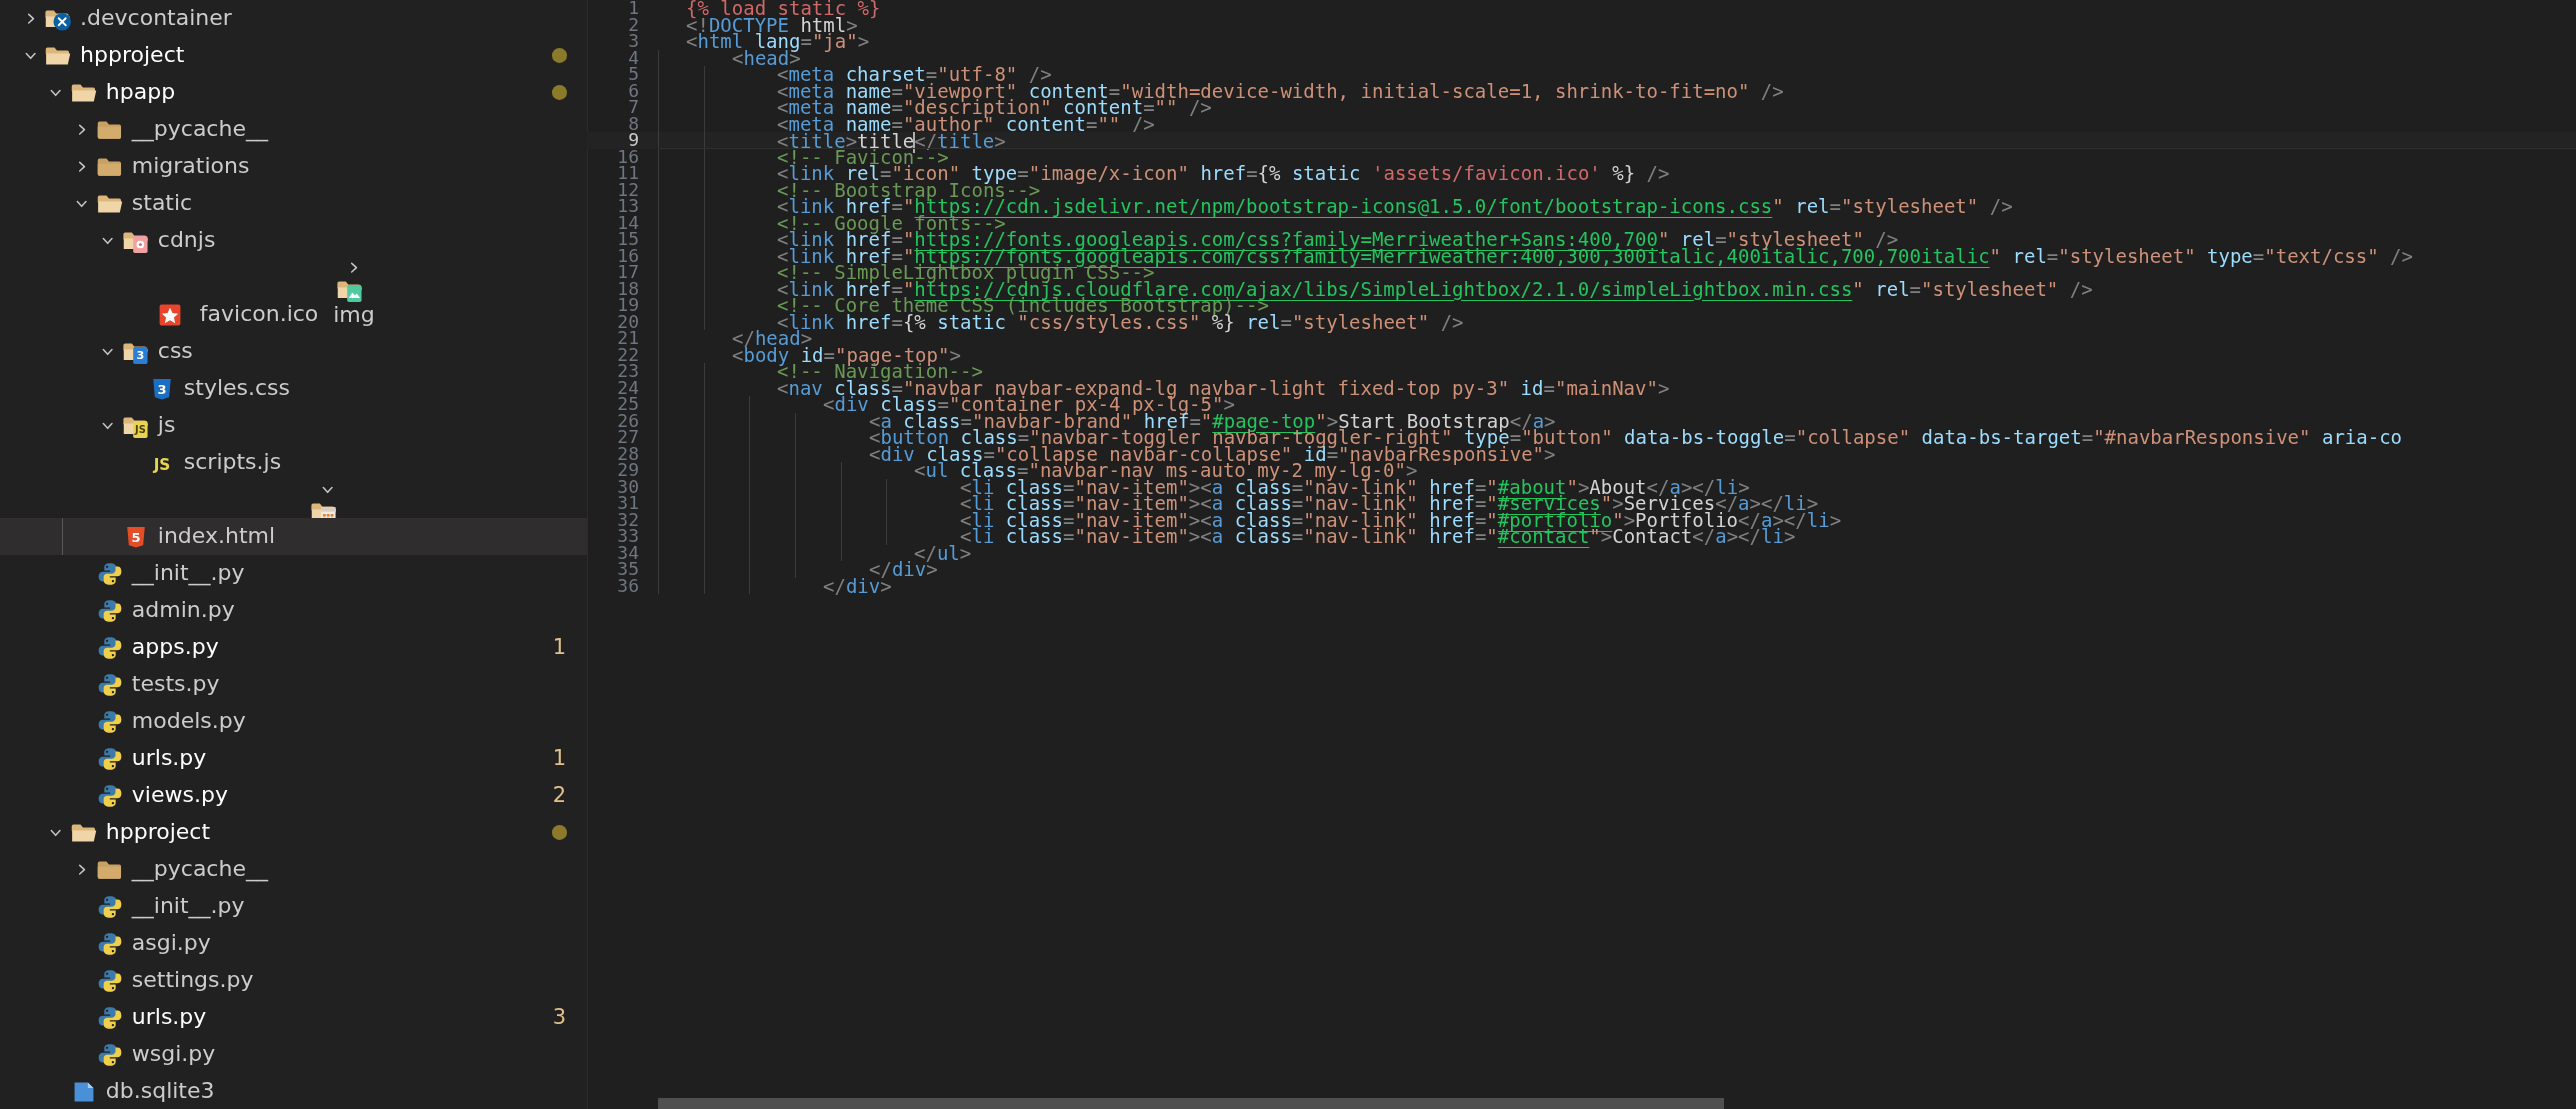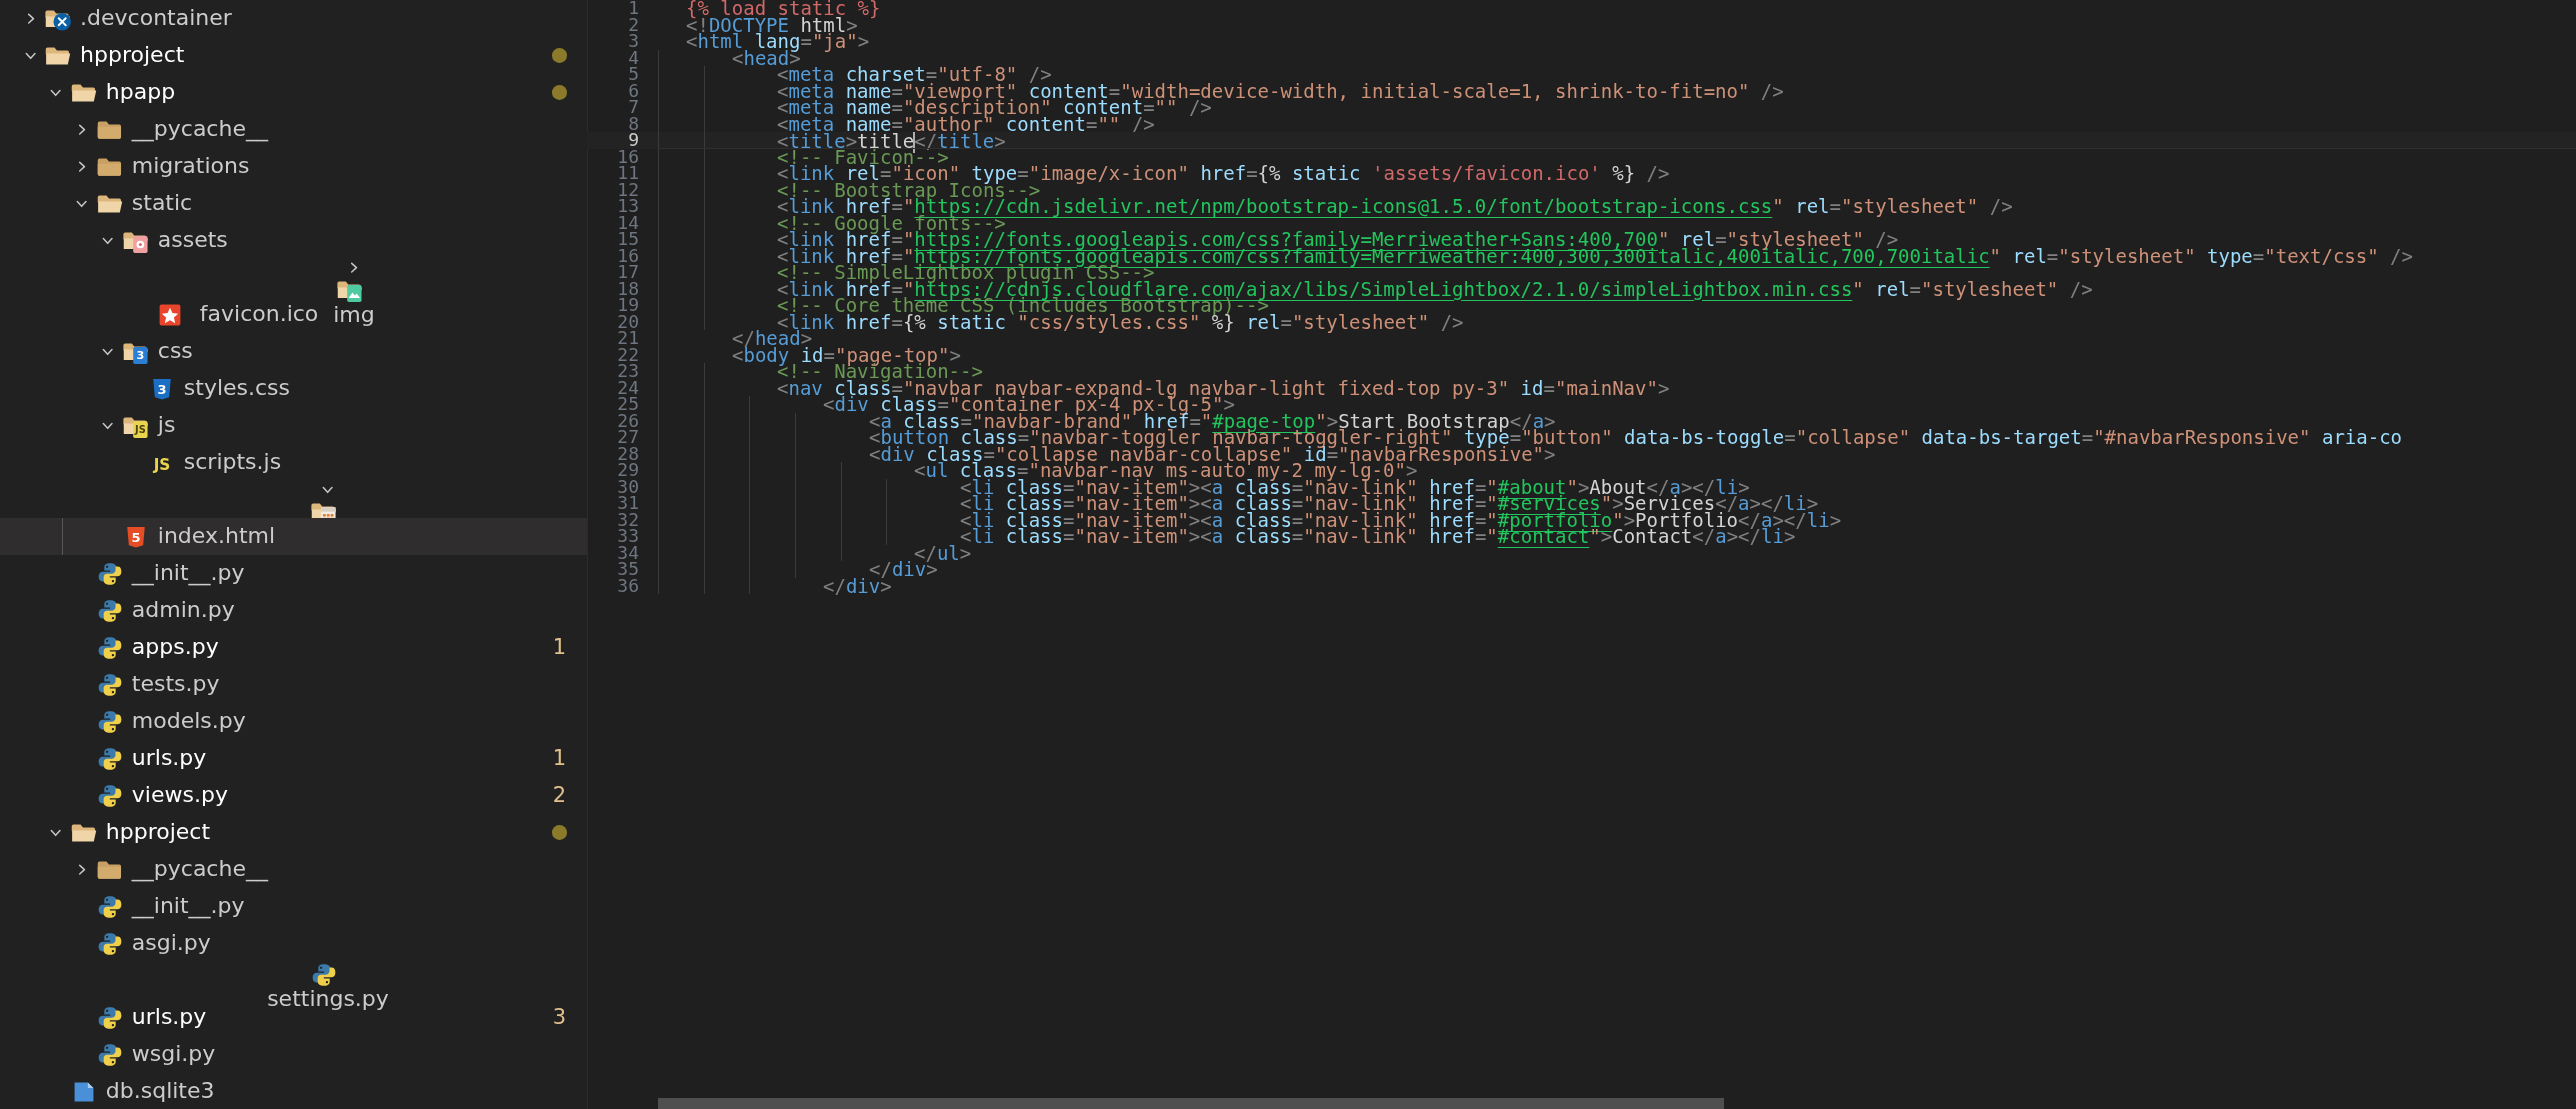--- a/index.html
+++ b/index.html
@@ -244,21 +244,21 @@
           </span>
           <span class="fico">
             <svg width="28" height="28" viewBox="0 0 16 16">
               <path d="M0.8 4.2 A1 1 0 0 1 1.8 3.2 H5.6 L7 4.8 H13 A1 1 0 0 1 14 5.8 V7 H0.8 Z" fill="#dcb67a"></path>
               <path d="M1 6.5 H14.8 L13.4 12.6 H1 Z" fill="#f0d5a8"></path>
               <rect x="6.4" y="5.2" width="8.2" height="9.6" rx="1" fill="#f0a0a0"></rect>
               <circle cx="10.5" cy="10" r="2.2" fill="#ffffff"></circle>
               <circle cx="10.5" cy="10" r="0.9" fill="#e06c6c"></circle>
             </svg>
           </span>
-          <span class="tname c-def">assets</span>
+          <span class="tname c-def">cdnjs</span>
         </div>
         <div class="tree-row" style="padding-left: 121px; flex-direction: column;">
           <span class="twisty">
             <svg width="17.3" height="17.3" viewBox="0 0 16 16">
               <path d="M6.2 4 L10.6 8 L6.2 12" stroke="#c5c5c5" stroke-width="1.4" fill="none" stroke-linecap="round" stroke-linejoin="round"></path>
             </svg>
           </span>
           <span class="fico">
             <svg width="28" height="28" viewBox="0 0 16 16">
               <path d="M0.8 4.2 A1 1 0 0 1 1.8 3.2 H5.6 L7 4.8 H13 A1 1 0 0 1 14 5.8 V7 H0.8 Z" fill="#dcb67a"></path>
@@ -479,21 +479,21 @@
         <div class="tree-row" style="padding-left: 69px;">
           <span class="twisty"></span>
           <span class="fico">
             <svg width="26" height="26" viewBox="0 0 16 16">
               <path d="M7.9 1.4 C5.3 1.4 4.5 2.5 4.5 4 V5.9 H8.1 V6.6 H3.6 C2.1 6.6 1 7.5 1 9.6 C1 11.4 1.8 12.6 3.3 12.6 H4.6 V10.6 C4.6 9.1 5.6 8.2 7.1 8.2 H9.9 C11 8.2 11.9 7.3 11.9 6.2 V4 C11.9 2.6 10.9 1.4 7.9 1.4 Z M6.2 2.9 C6.6 2.9 6.9 3.2 6.9 3.6 C6.9 4 6.6 4.3 6.2 4.3 C5.8 4.3 5.5 4 5.5 3.6 C5.5 3.2 5.8 2.9 6.2 2.9 Z" fill="#3b7aab"></path>
               <path d="M8.1 14.6 C10.7 14.6 11.5 13.5 11.5 12 V10.1 H7.9 V9.4 H12.4 C13.9 9.4 15 8.5 15 6.4 C15 4.6 14.2 3.4 12.7 3.4 H11.4 V5.4 C11.4 6.9 10.4 7.8 8.9 7.8 H6.1 C5 7.8 4.1 8.7 4.1 9.8 V12 C4.1 13.4 5.1 14.6 8.1 14.6 Z M9.8 13.1 C9.4 13.1 9.1 12.8 9.1 12.4 C9.1 12 9.4 11.7 9.8 11.7 C10.2 11.7 10.5 12 10.5 12.4 C10.5 12.8 10.2 13.1 9.8 13.1 Z" fill="#f0d04a"></path>
             </svg>
           </span>
           <span class="tname c-def">asgi.py</span>
         </div>
-        <div class="tree-row" style="padding-left: 69px; flex-direction: column;">
+        <div class="tree-row" style="padding-left: 69px;">
           <span class="twisty"></span>
           <span class="fico">
             <svg width="26" height="26" viewBox="0 0 16 16">
               <path d="M7.9 1.4 C5.3 1.4 4.5 2.5 4.5 4 V5.9 H8.1 V6.6 H3.6 C2.1 6.6 1 7.5 1 9.6 C1 11.4 1.8 12.6 3.3 12.6 H4.6 V10.6 C4.6 9.1 5.6 8.2 7.1 8.2 H9.9 C11 8.2 11.9 7.3 11.9 6.2 V4 C11.9 2.6 10.9 1.4 7.9 1.4 Z M6.2 2.9 C6.6 2.9 6.9 3.2 6.9 3.6 C6.9 4 6.6 4.3 6.2 4.3 C5.8 4.3 5.5 4 5.5 3.6 C5.5 3.2 5.8 2.9 6.2 2.9 Z" fill="#3b7aab"></path>
               <path d="M8.1 14.6 C10.7 14.6 11.5 13.5 11.5 12 V10.1 H7.9 V9.4 H12.4 C13.9 9.4 15 8.5 15 6.4 C15 4.6 14.2 3.4 12.7 3.4 H11.4 V5.4 C11.4 6.9 10.4 7.8 8.9 7.8 H6.1 C5 7.8 4.1 8.7 4.1 9.8 V12 C4.1 13.4 5.1 14.6 8.1 14.6 Z M9.8 13.1 C9.4 13.1 9.1 12.8 9.1 12.4 C9.1 12 9.4 11.7 9.8 11.7 C10.2 11.7 10.5 12 10.5 12.4 C10.5 12.8 10.2 13.1 9.8 13.1 Z" fill="#f0d04a"></path>
             </svg>
           </span>
           <span class="tname c-def">settings.py</span>
         </div>
         <div class="tree-row" style="padding-left: 69px;">

